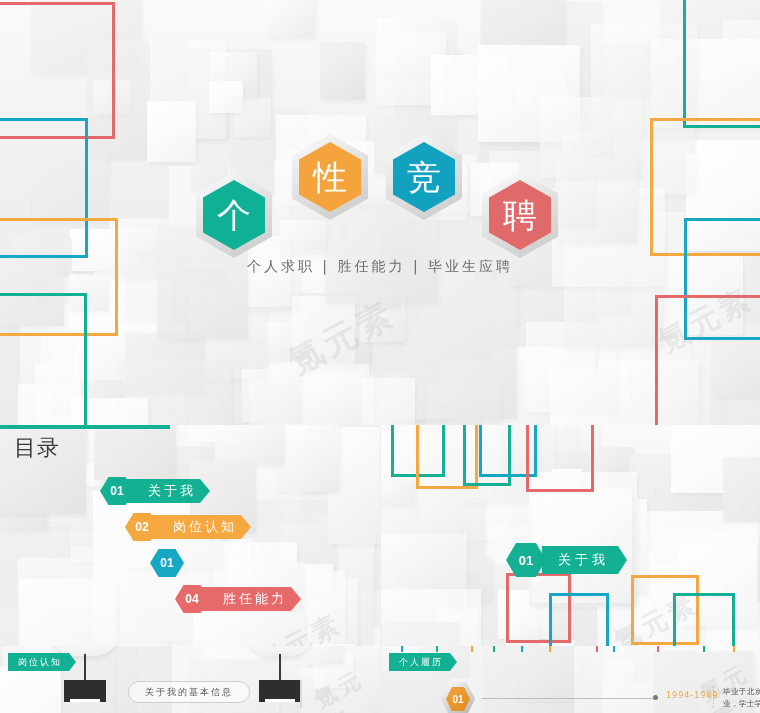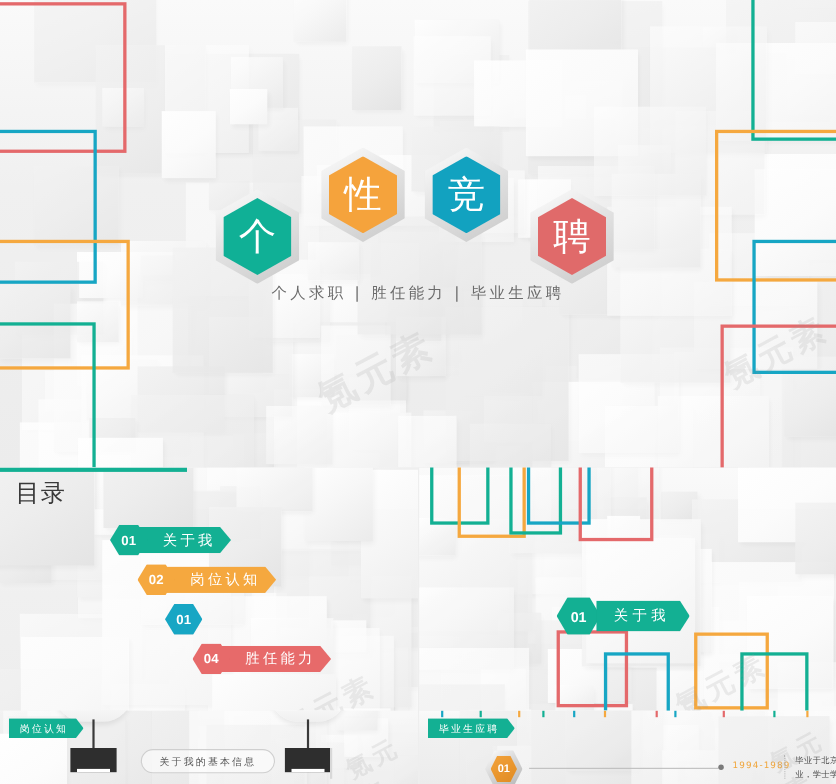--- a/index.html
+++ b/index.html
@@ -559,21 +559,21 @@
         <s style="left: 90px; background: rgb(245, 168, 63);"></s>
         <s style="left: 112px; background: rgb(19, 176, 147);"></s>
         <s style="left: 140px; background: rgb(23, 166, 196);"></s>
         <s style="left: 168px; background: rgb(245, 168, 63);"></s>
         <s style="left: 215px; background: rgb(228, 105, 107);"></s>
         <s style="left: 232px; background: rgb(23, 166, 196);"></s>
         <s style="left: 276px; background: rgb(228, 105, 107);"></s>
         <s style="left: 322px; background: rgb(19, 176, 147);"></s>
         <s style="left: 352px; background: rgb(245, 168, 63);"></s>
       </div>
-    <div class="tagbadge">毕业生应聘</div>
+    <div class="tagbadge">个人履历</div>
 
     <div class="timeline">
       <div class="nut">
         <em>01</em>
       </div>
       <div class="tline"></div>
       <div class="tdot"></div>
       <div class="tyear">1994-1989</div>
       <div class="tsep"></div>
       <div class="tdesc">毕业于北京大学工商管理专业，学士学位。</div>

